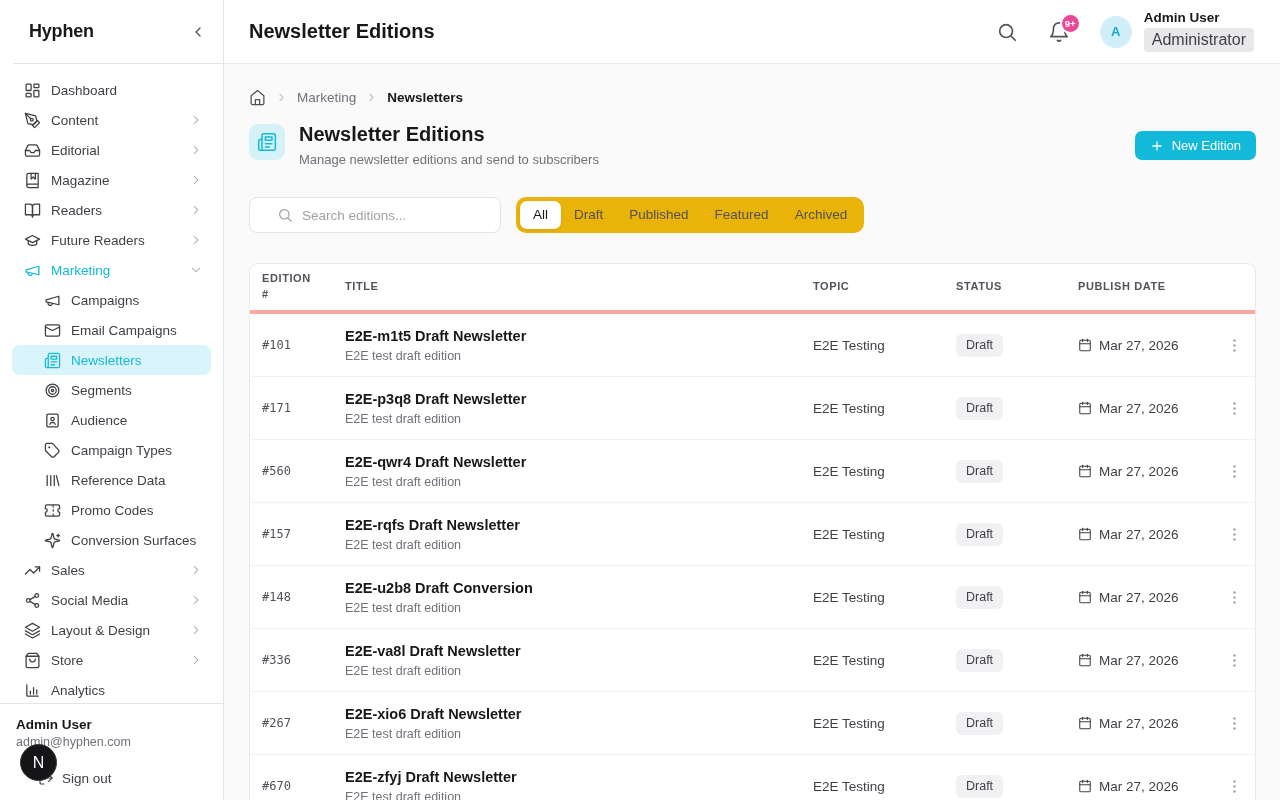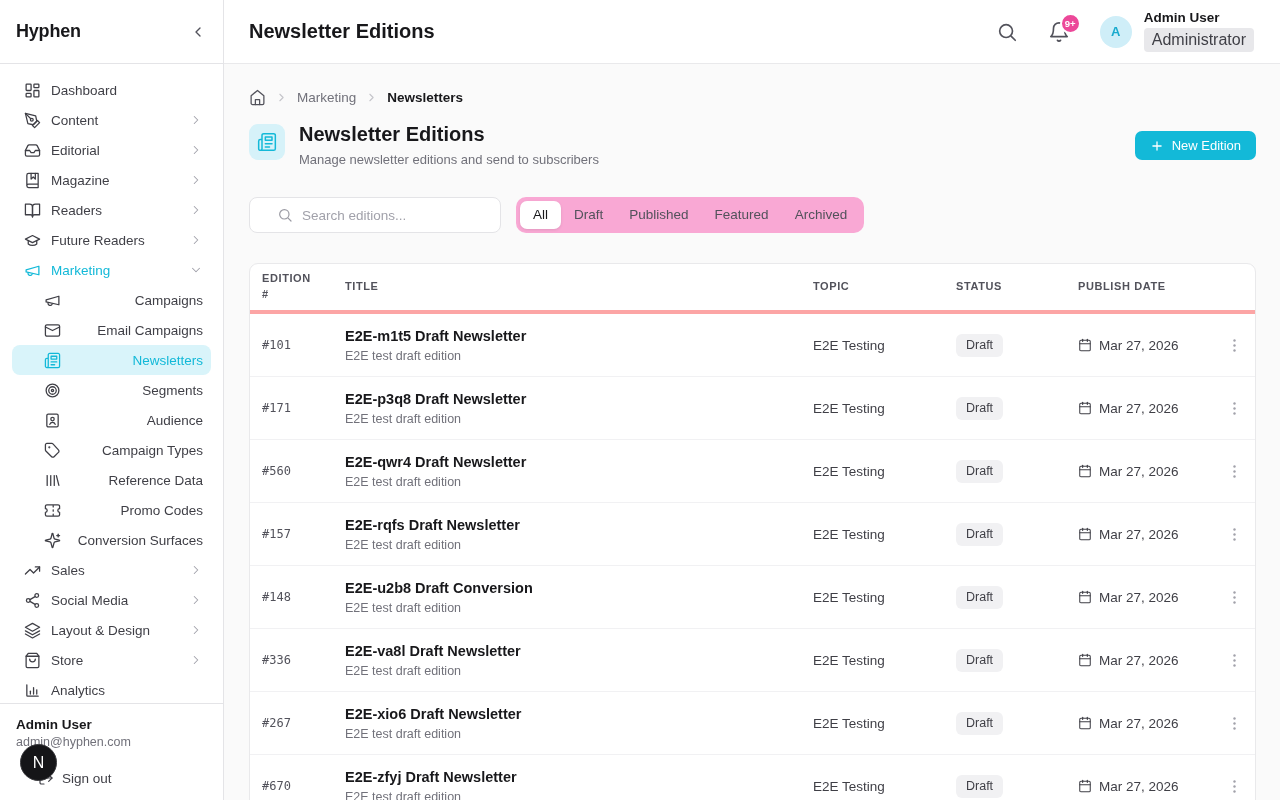--- a/index.html
+++ b/index.html
@@ -9,27 +9,27 @@
     color: #18181b; background: #fff; font-size: 14px;
   }
   svg { display: block; width: 100%; height: 100%; }
 
   .app { display: flex; width: 1280px; height: 800px; }
 
   
   .sidebar { width: 224px; min-width: 224px; background: #fff; border-right: 1px solid #e4e4e7;
              display: flex; flex-direction: column; position: relative; }
   .sidebar-header { height: 64px; min-height: 64px; border-bottom: 1px solid #e4e4e7;
-                    display: flex; align-items: center; justify-content: space-between; padding: 0 14px 0 16px; }
+                    display: flex; align-items: center; justify-content: space-between; padding: 0 14px 0 16px; margin-left: 13px; }
   .logo { font-size: 18px; font-weight: 700; letter-spacing: -0.2px; }
   .collapse-btn { width: 22px; height: 22px; color: #52525b; cursor: pointer; padding: 3px; }
   .sidebar-nav { flex: 1; padding-top: 11px; overflow: hidden; }
   .nav-item { height: 30px; margin: 0 12px; padding: 0 8px 0 12px; border-radius: 8px;
               display: flex; align-items: center; gap: 10px; font-size: 13.5px; color: #3f3f46; cursor: pointer; }
-  .nav-item.sub { padding-left: 32px; text-align: right; }
+  .nav-item.sub { padding-left: 32px; }
   .nav-item.accent { color: #13b9d8; }
   .nav-item.active { background: #d9f4fa; color: #13b9d8; }
   .nav-icon { width: 17px; height: 17px; flex: none; }
   .nav-label { flex: 1; white-space: nowrap; overflow: hidden; }
   .nav-chevron { width: 14px; height: 14px; color: #a1a1aa; flex: none; }
   .sidebar-footer { position: absolute; left: 0; right: 0; bottom: 0; background: #fff;
                     border-top: 1px solid #e4e4e7; padding: 13px 16px 14px; }
   .footer-name { font-size: 13.5px; font-weight: 700; }
   .footer-email { font-size: 12.5px; color: #71717a; margin-top: 3px; }
   .signout-row { display: flex; align-items: center; gap: 8px; margin-top: 21px;
@@ -80,21 +80,21 @@
              gap: 8px; cursor: pointer; align-self: center; }
   .btn-plus { width: 14px; height: 14px; }
 
   .controls { margin-top: 30px; display: flex; align-items: center; gap: 15px; }
   .search-box { width: 252px; height: 36px; background: #fff; border: 1px solid #e4e4e7; border-radius: 8px;
                 display: flex; align-items: center; gap: 9px; padding: 0 27px; }
   .search-box-icon { width: 16px; height: 16px; color: #9a9aa3; flex: none; }
   .search-box input { border: none; outline: none; flex: 1; font-size: 13.5px; font-family: inherit;
                       background: transparent; color: #18181b; min-width: 0; }
   .search-box input::placeholder { color: #a1a1aa; }
-  .tabs { background: #f9a8d4; border-radius: 10px; padding: 4px; height: 36px;
+  .tabs { background: #eab308; border-radius: 10px; padding: 4px; height: 36px;
           display: flex; align-items: center; }
   .tab { padding: 6px 13px; font-size: 13.5px; color: #52525b; border-radius: 7px; cursor: pointer;
          line-height: 1.2; white-space: nowrap; }
   .tab.active { background: #fff; color: #18181b; font-weight: 500; box-shadow: 0 1px 3px rgba(0,0,0,.1); }
 
   .table-card { margin-top: 30px; background: #fff; border: 1px solid #e9e9eb; border-radius: 9px; overflow: hidden; }
   .trow { display: grid; grid-template-columns: 83px 1fr 143px 122px 148px 41px; align-items: center; }
   .thead { min-height: 50px; border-bottom: 4px solid #fca5a5; }
   .th { font-size: 11px; font-weight: 600; color: #52525b; text-transform: uppercase;
         letter-spacing: 0.6px; padding: 6px 12px; line-height: 1.45; }

